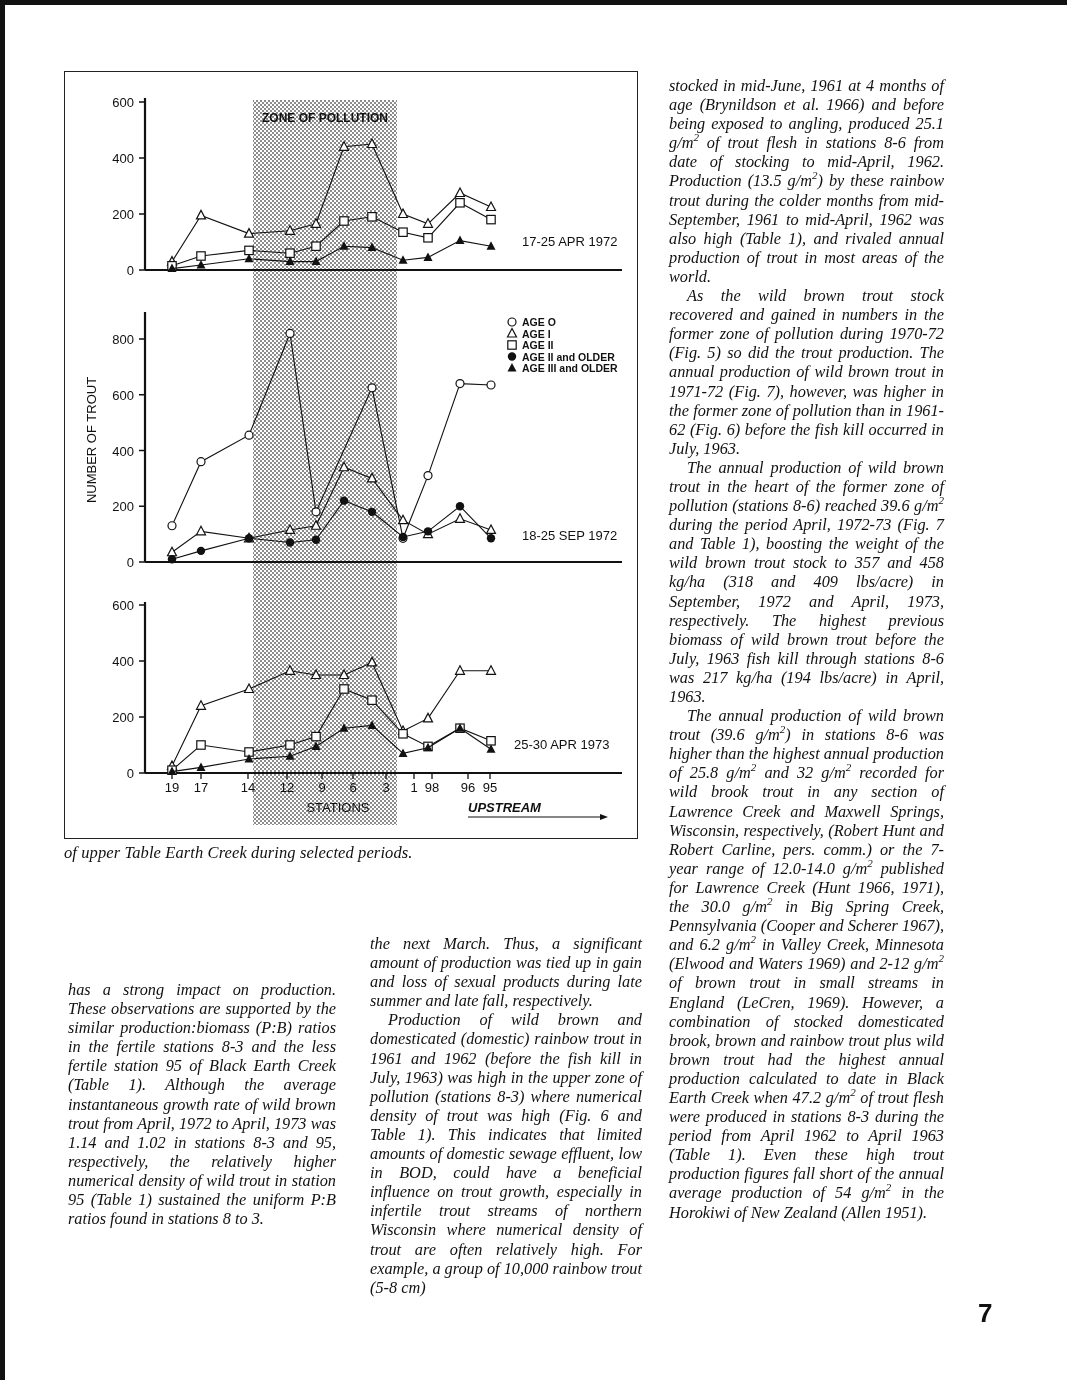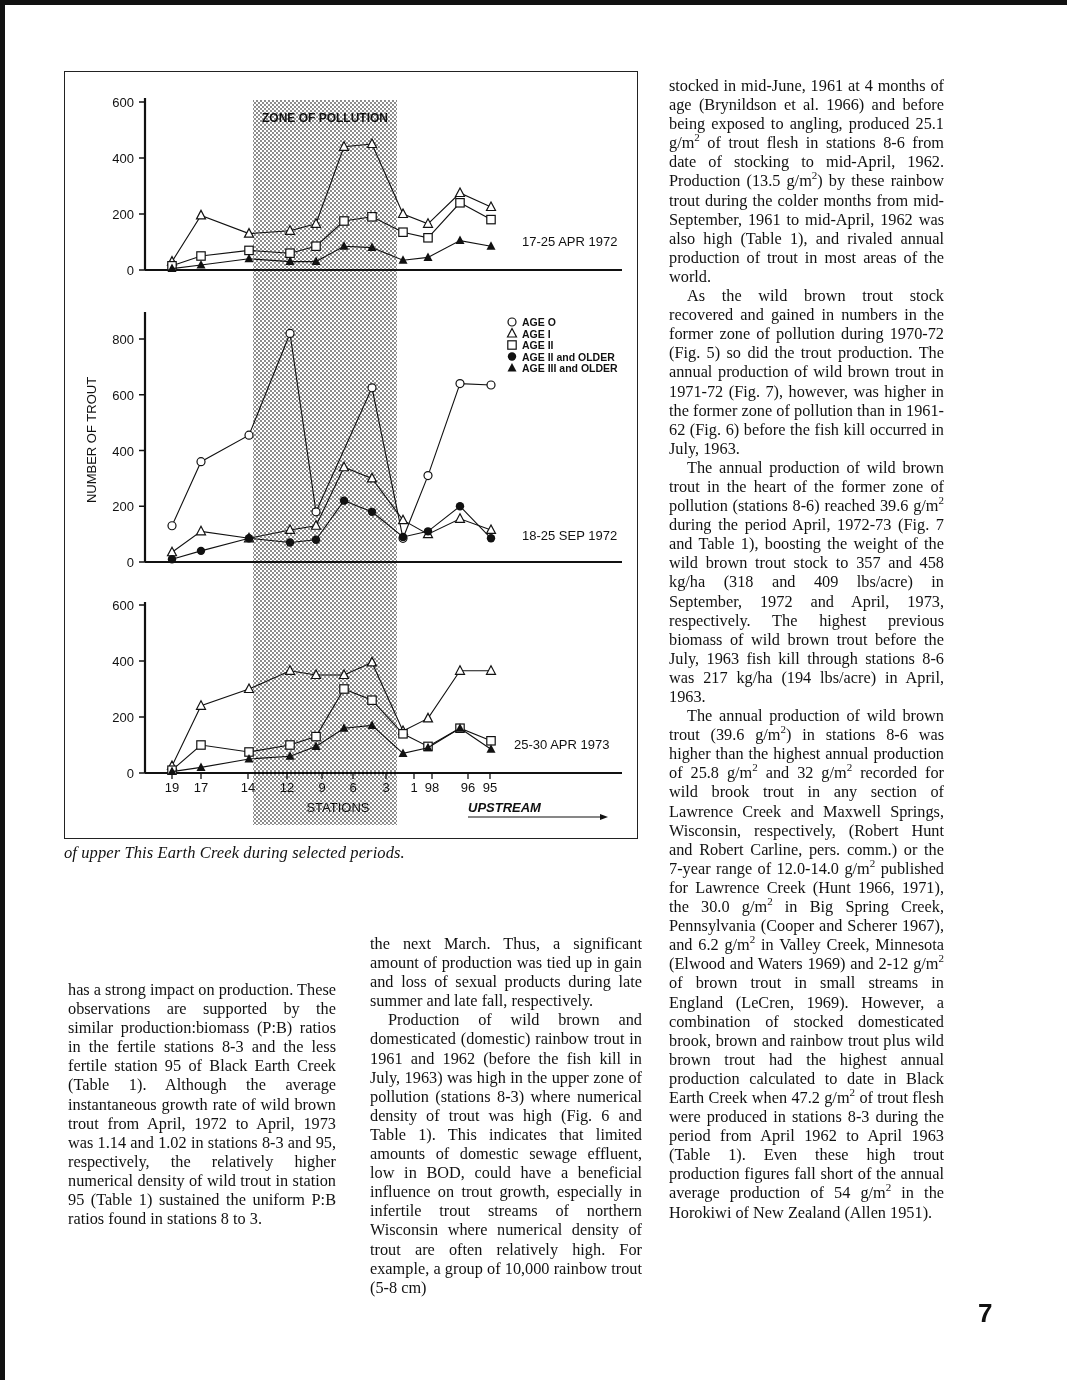--- a/index.html
+++ b/index.html
@@ -17,21 +17,21 @@
   }
   .figure-svg { position: absolute; left: 64px; top: 71px; }
   .caption {
     position: absolute; left: 64px; top: 843px; font-style: italic;
     font-size: 16.5px; letter-spacing: 0.1px;
   }
   .col {
     position: absolute; font-size: 16.3px; line-height: 19.1px;
     text-align: justify; hyphens: manual;
   }
-  .col p { margin: 0; }
+  .col p { margin: 0; font-style: italic; }
   .col p.indent { text-indent: 18px; }
   .col-left { left: 68px; top: 980px; width: 268px; }
   .col-mid { left: 370px; top: 934px; width: 272px; }
   .col-right { left: 669px; top: 76px; width: 275px; }
   sup { font-size: 11px; line-height: 0; vertical-align: 7px; }
   .page-number {
     position: absolute; left: 978px; top: 1298px; font-size: 26px; font-weight: bold;
     font-family: "Liberation Sans", "DejaVu Sans", sans-serif;
   }
   svg text { font-family: "Liberation Sans", "DejaVu Sans", sans-serif; }
@@ -235,21 +235,21 @@
       <circle cx="512" cy="356.5" r="4.2" fill="#111"></circle>
       <text x="522" y="360.5" font-size="10.5" font-weight="bold" fill="#111">AGE II and OLDER</text>
       <polygon points="512,363 507.5,371.5 516.5,371.5" fill="#111"></polygon>
       <text x="522" y="372" font-size="10.5" font-weight="bold" fill="#111">AGE III and OLDER</text>
     </g>
   <text x="522" y="246" font-size="13" fill="#111">17-25 APR 1972</text>
   <text x="522" y="540" font-size="13" fill="#111">18-25 SEP 1972</text>
   <text x="514" y="749" font-size="13" fill="#111">25-30 APR 1973</text>
 </svg>
 
-<div class="caption">of upper This Earth Creek during selected periods.</div>
+<div class="caption">of upper Table Earth Creek during selected periods.</div>
 
 <div class="col col-left">
   <p>has a strong impact on production. These observations are supported by the similar production:biomass (P:B) ratios in the fertile stations 8-3 and the less fertile station 95 of Black Earth Creek (Table 1). Although the average instantaneous growth rate of wild brown trout from April, 1972 to April, 1973 was 1.14 and 1.02 in stations 8-3 and 95, respectively, the relatively higher numerical density of wild trout in station 95 (Table 1) sustained the uniform P:B ratios found in stations 8 to 3.</p>
 </div>
 
 <div class="col col-mid">
   <p>the next March. Thus, a significant amount of production was tied up in gain and loss of sexual products during late summer and late fall, respectively.</p>
   <p class="indent">Production of wild brown and domesticated (domestic) rainbow trout in 1961 and 1962 (before the fish kill in July, 1963) was high in the upper zone of pollution (stations 8-3) where numerical density of trout was high (Fig. 6 and Table 1). This indicates that limited amounts of domestic sewage effluent, low in BOD, could have a beneficial influence on trout growth, especially in infertile trout streams of northern Wisconsin where numerical density of trout are often relatively high. For example, a group of 10,000 rainbow trout (5-8 cm)</p>
 </div>
 

